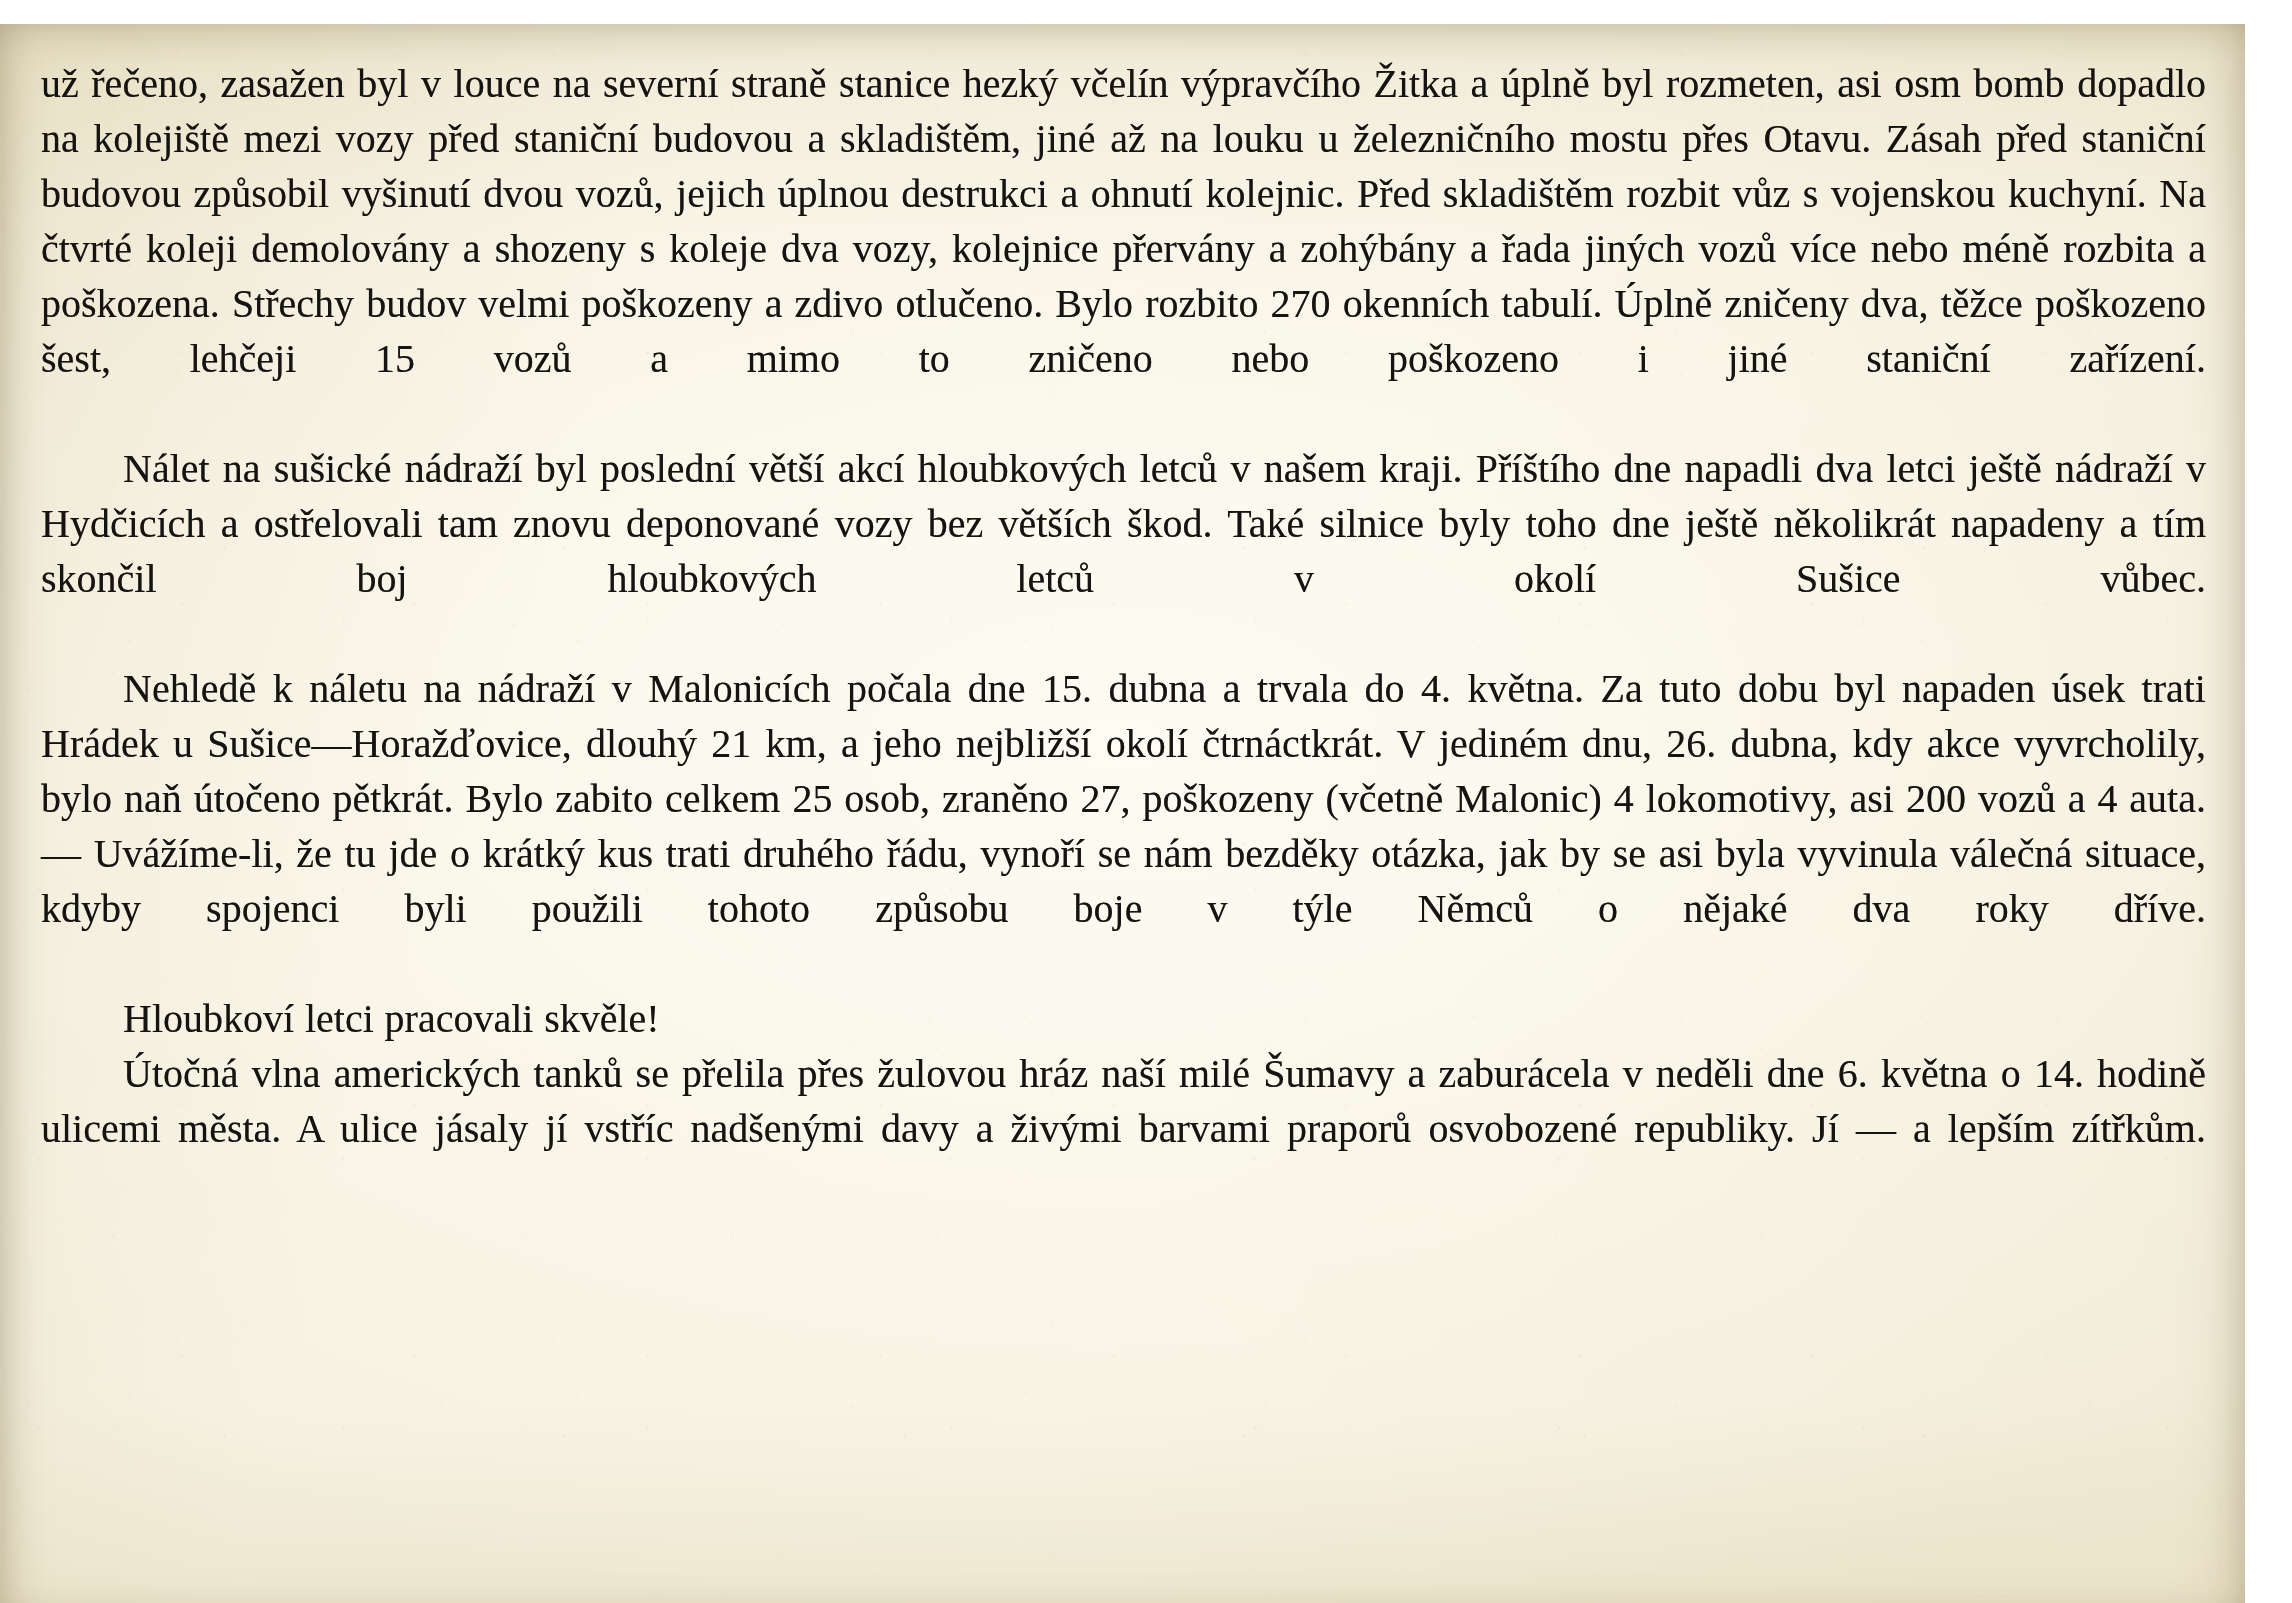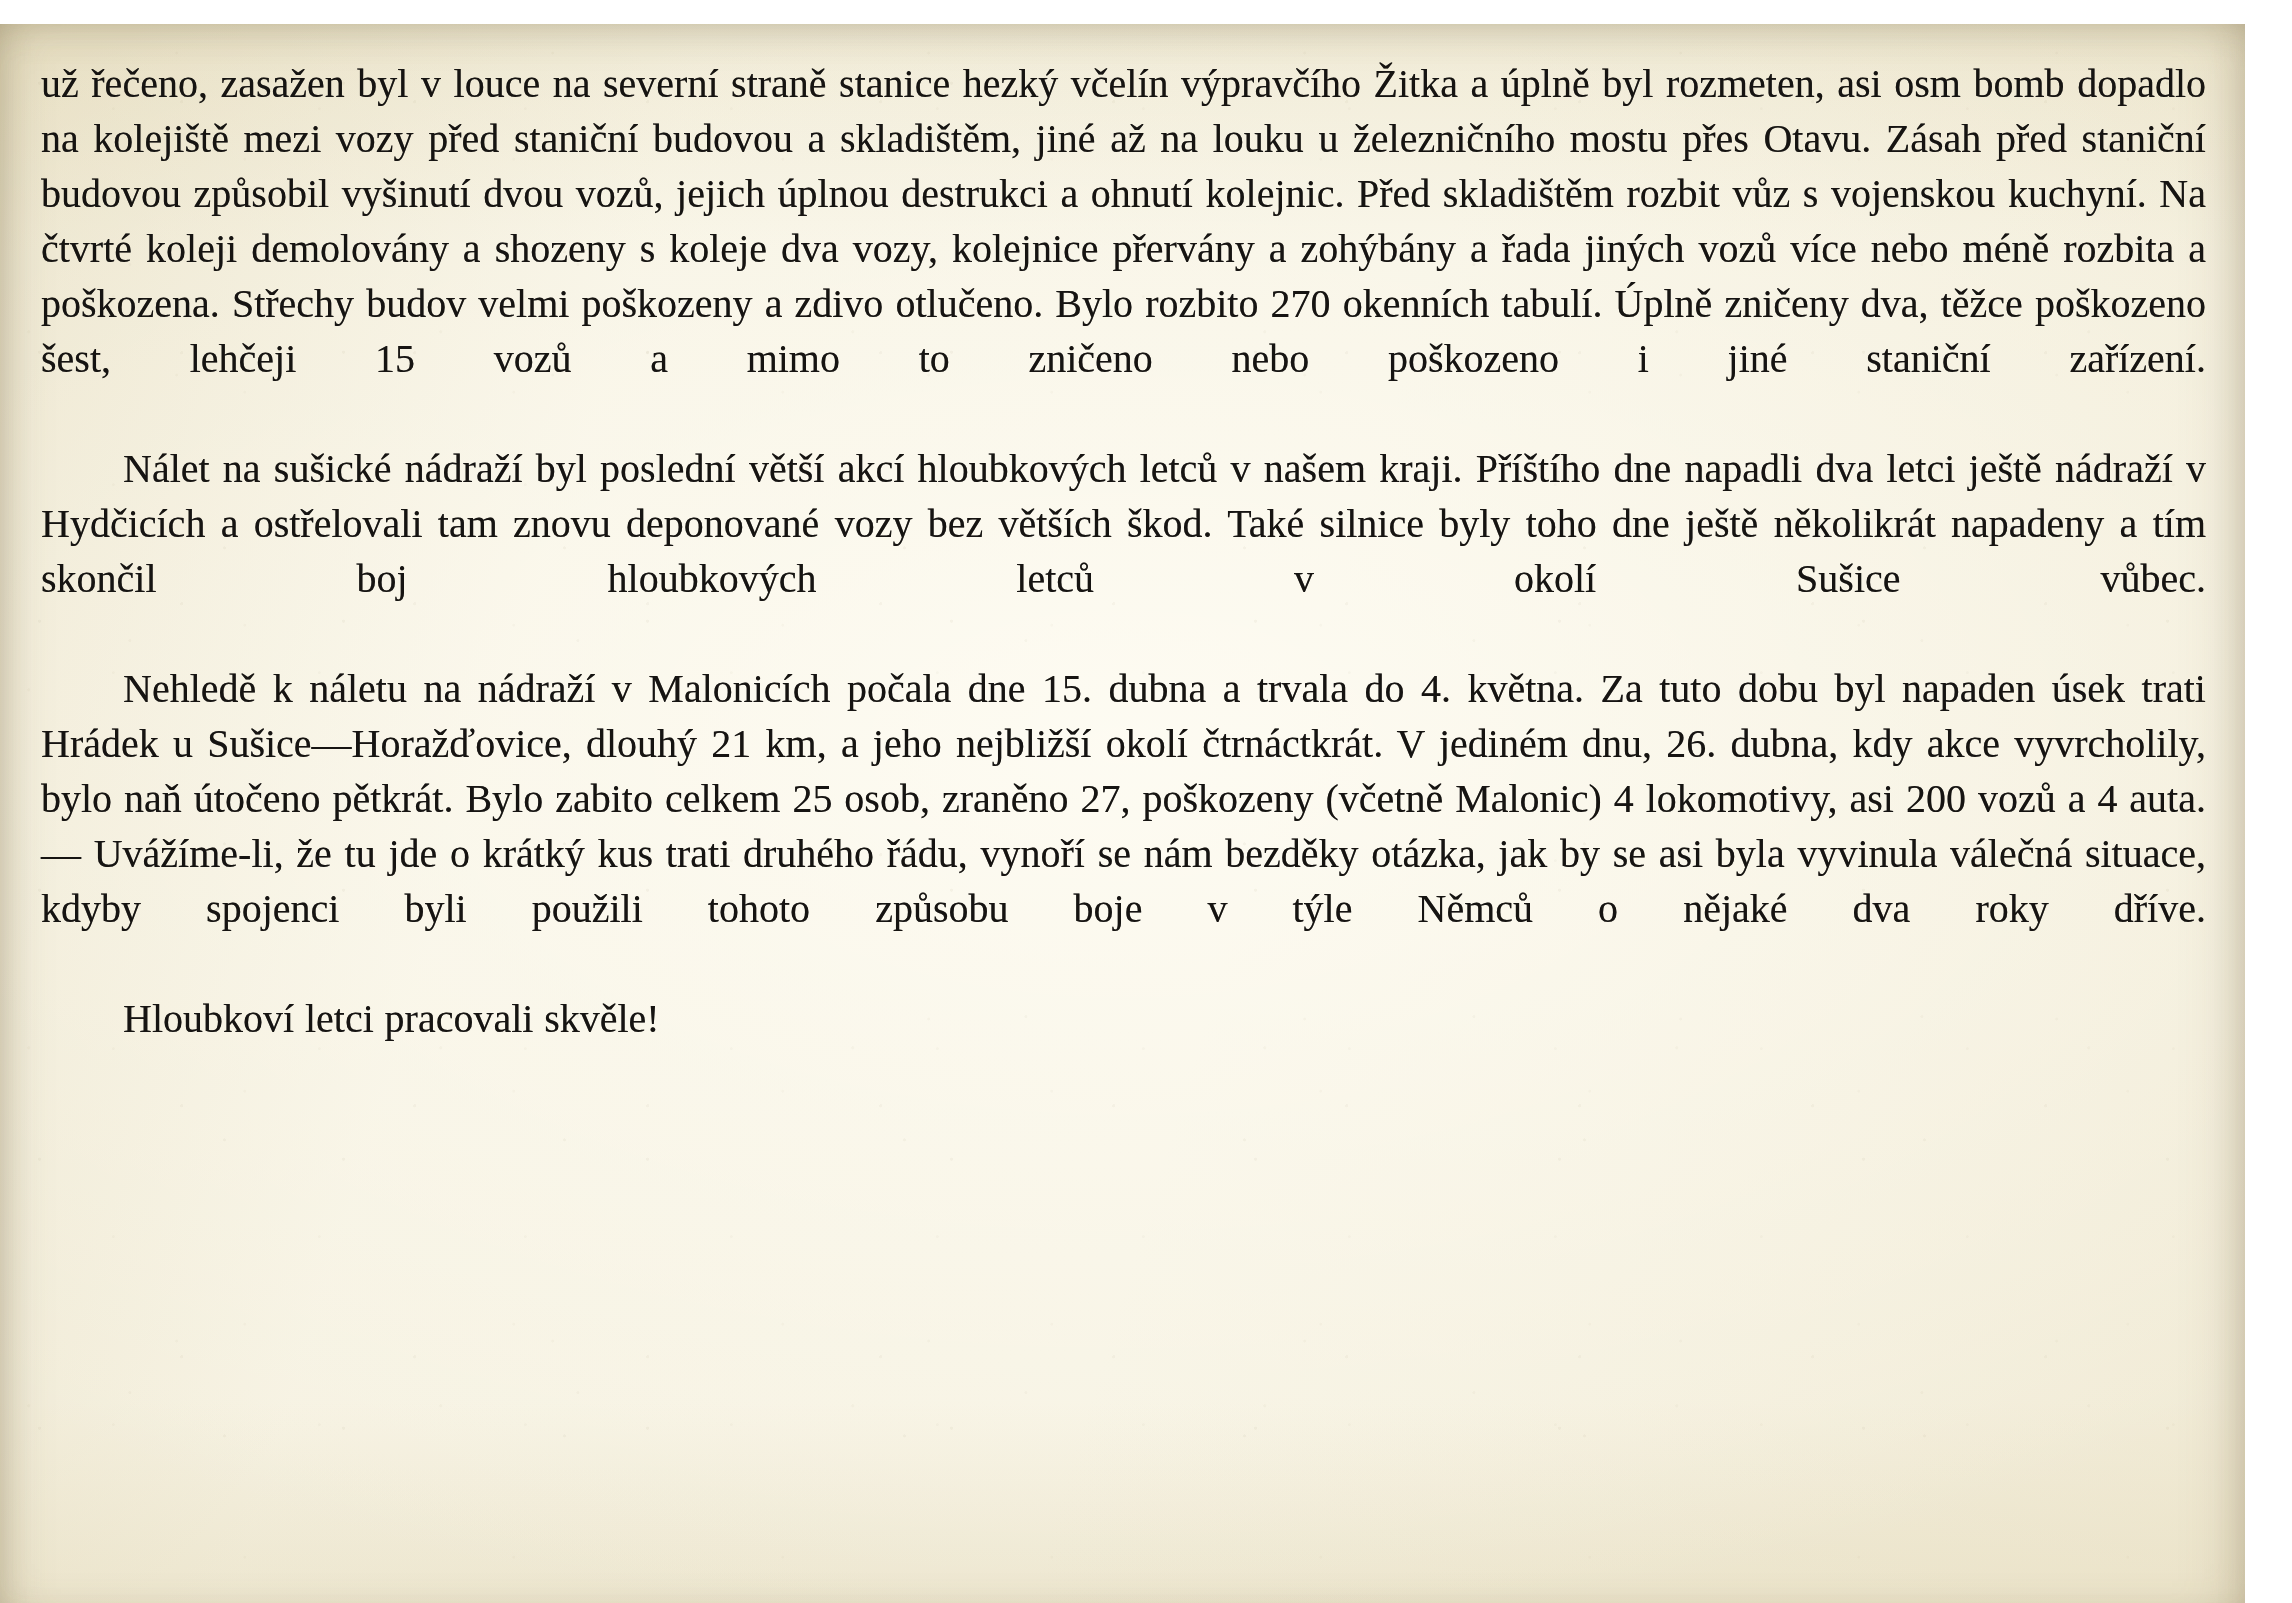--- a/index.html
+++ b/index.html
@@ -99,17 +99,18 @@
 
 <div class="page-scan">
 
   <div class="paper-grain"></div>
 
   <div class="text-block">
     <p>už řečeno, zasažen byl v louce na severní straně stanice hezký včelín výpravčího Žitka a úplně byl rozmeten, asi osm bomb dopadlo na kolejiště mezi vozy před staniční budovou a skladištěm, jiné až na louku u železničního mostu přes Otavu. Zásah před staniční budovou způsobil vyšinutí dvou vozů, jejich úplnou destrukci a ohnutí kolejnic. Před skladištěm rozbit vůz s vojenskou kuchyní. Na čtvrté koleji demolovány a shozeny s koleje dva vozy, kolejnice přervány a zohýbány a řada jiných vozů více nebo méně rozbita a poškozena. Střechy budov velmi poškozeny a zdivo otlučeno. Bylo rozbito 270 okenních tabulí. Úplně zničeny dva, těžce poškozeno šest, lehčeji 15 vozů a mimo to zničeno nebo poškozeno i jiné staniční zařízení.</p>
     <p class="indent">Nálet na sušické nádraží byl poslední větší akcí hloubkových letců v našem kraji. Příštího dne napadli dva letci ještě nádraží v Hydčicích a ostřelovali tam znovu deponované vozy bez větších škod. Také silnice byly toho dne ještě několikrát napadeny a tím skončil boj hloubkových letců v okolí Sušice vůbec.</p>
     <p class="indent">Nehledě k náletu na nádraží v Malonicích počala dne 15. dubna a trvala do 4. května. Za tuto dobu byl napaden úsek trati Hrádek u Sušice—Horažďovice, dlouhý 21 km, a jeho nejbližší okolí čtrnáctkrát. V jediném dnu, 26. dubna, kdy akce vyvrcholily, bylo naň útočeno pětkrát. Bylo zabito celkem 25 osob, zraněno 27, poškozeny (včetně Malonic) 4 lokomotivy, asi 200 vozů a 4 auta. — Uvážíme-li, že tu jde o krátký kus trati druhého řádu, vynoří se nám bezděky otázka, jak by se asi byla vyvinula válečná situace, kdyby spojenci byli použili tohoto způsobu boje v týle Němců o nějaké dva roky dříve.</p>
     <p class="indent no-stretch">Hloubkoví letci pracovali skvěle!</p>
+    <p class="indent">Útočná vlna amerických tanků se přelila přes žulovou hráz naší milé Šumavy a zaburácela v neděli dne 6. května o 14. hodině ulicemi města. A ulice jásaly jí vstříc nadšenými davy a živými barvami praporů osvobozené republiky. Jí — a lepším zítřkům.</p>
   </div>
 
   <div class="edge-shadow"></div>
 </div>
 
 
 </body></html>

